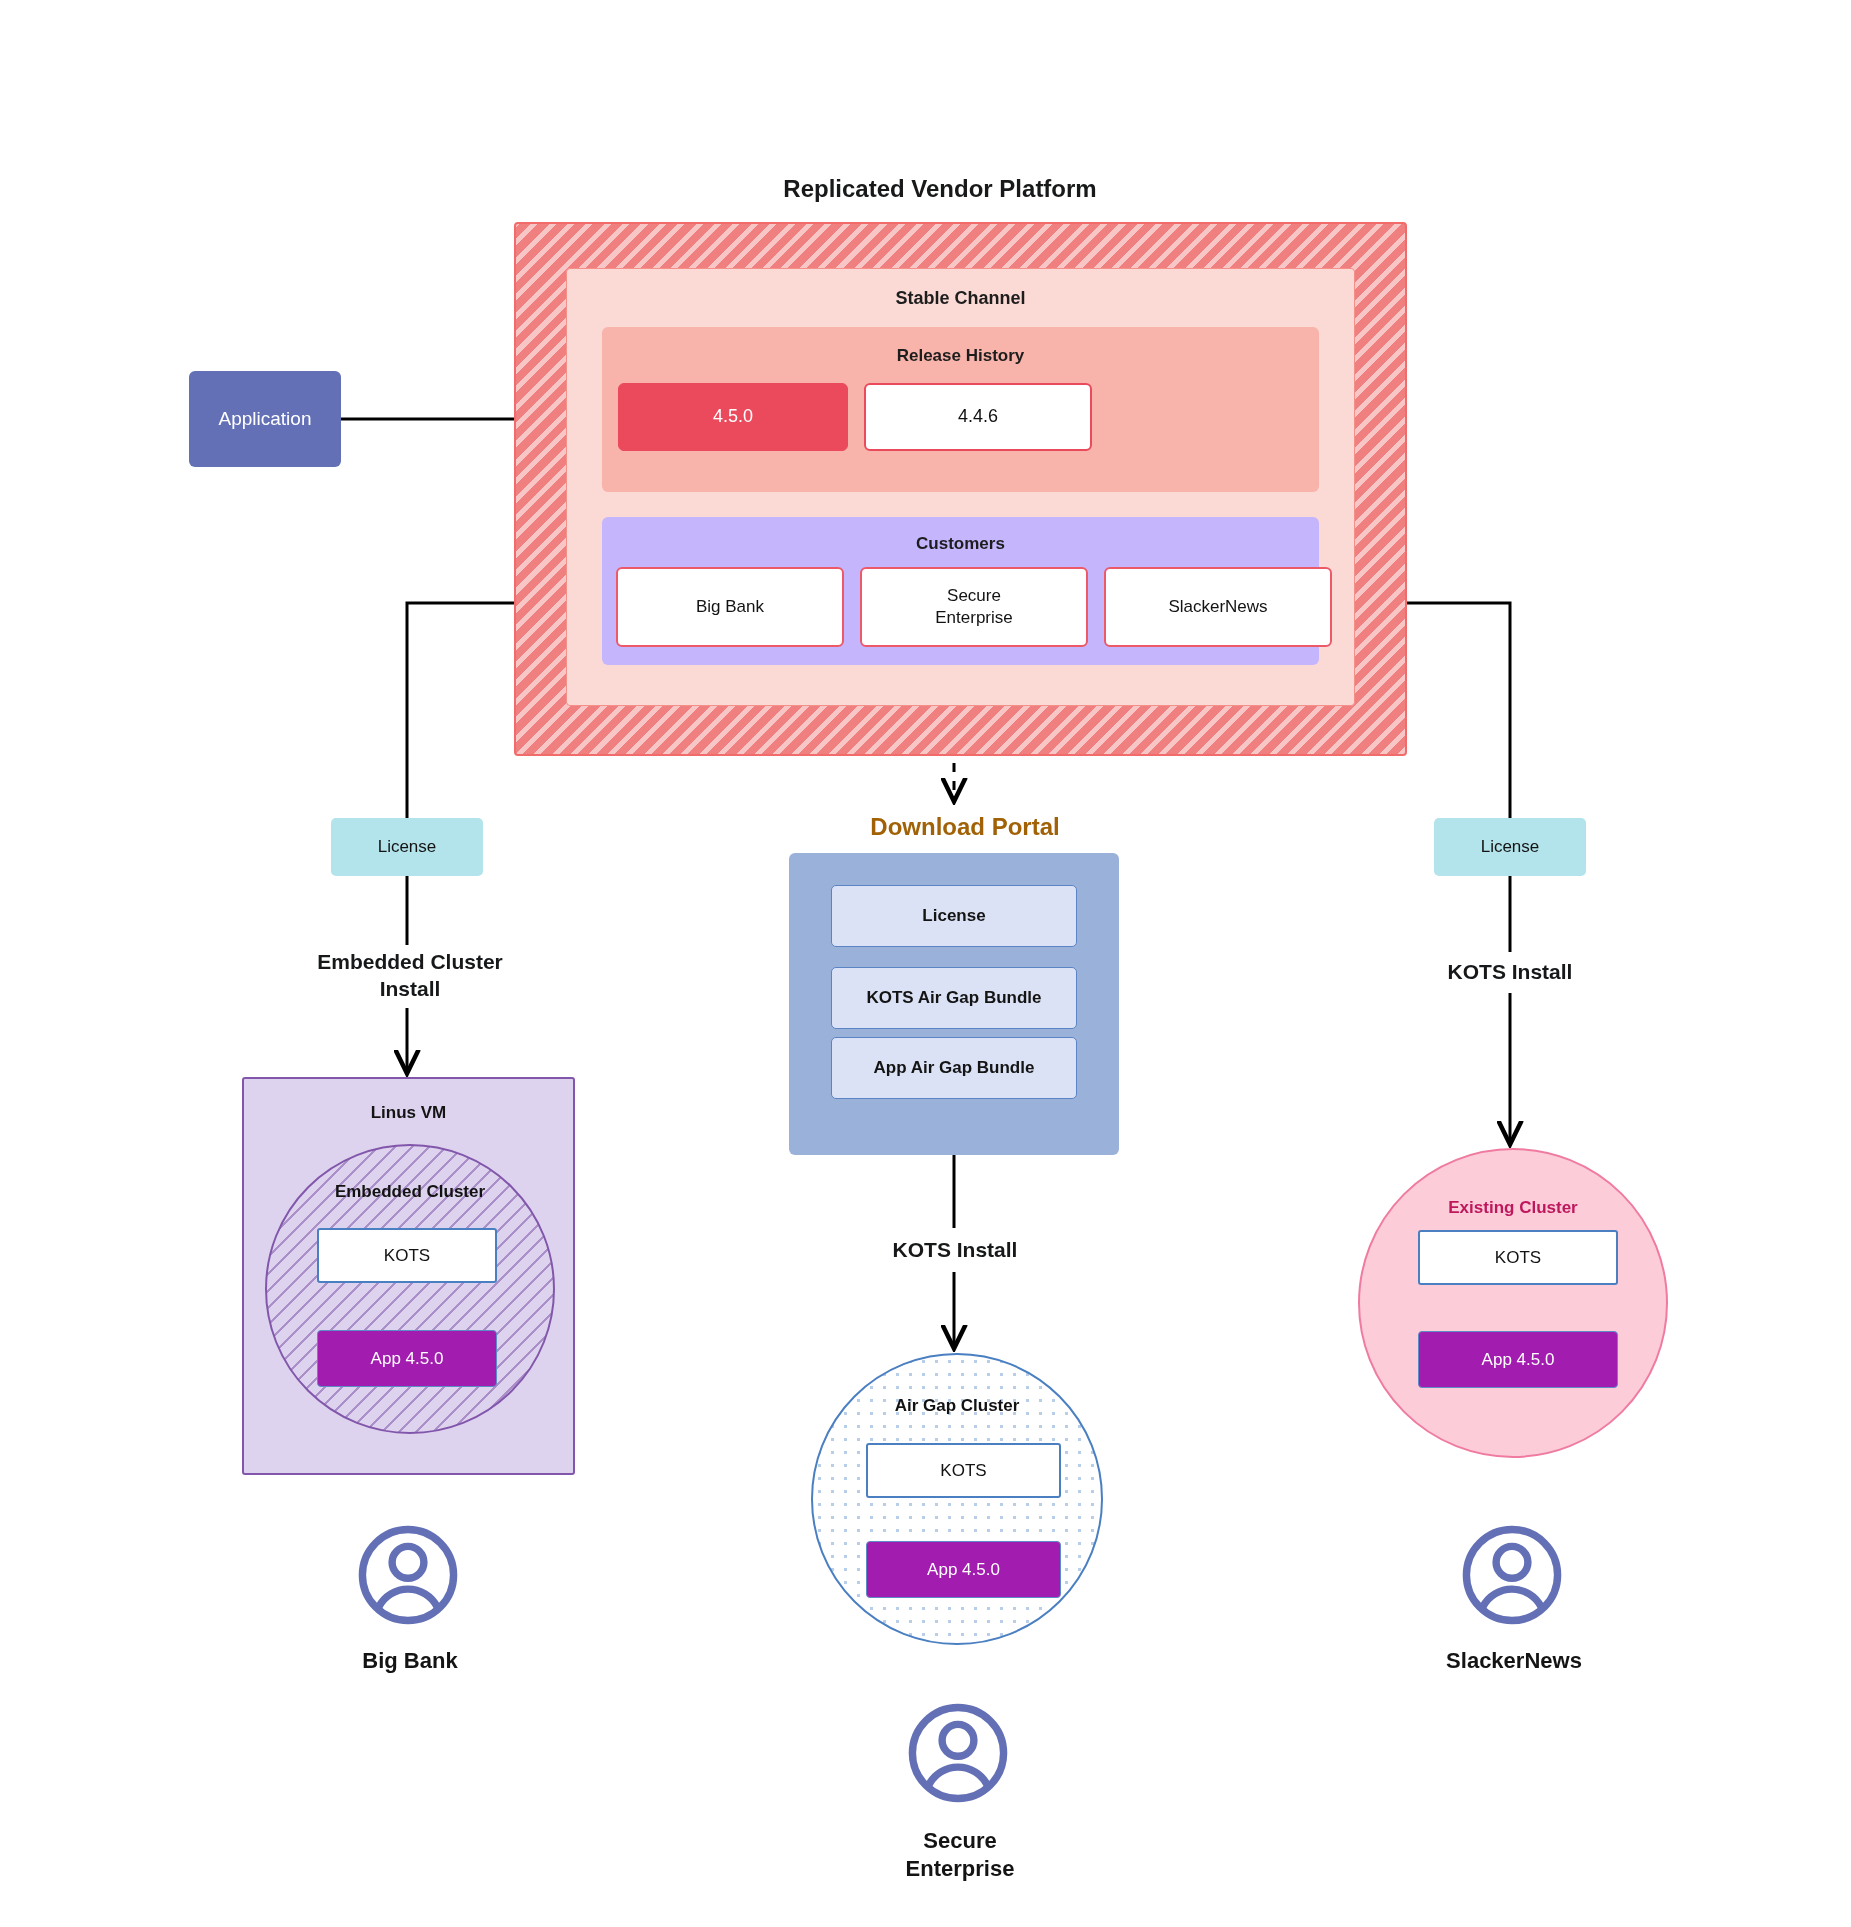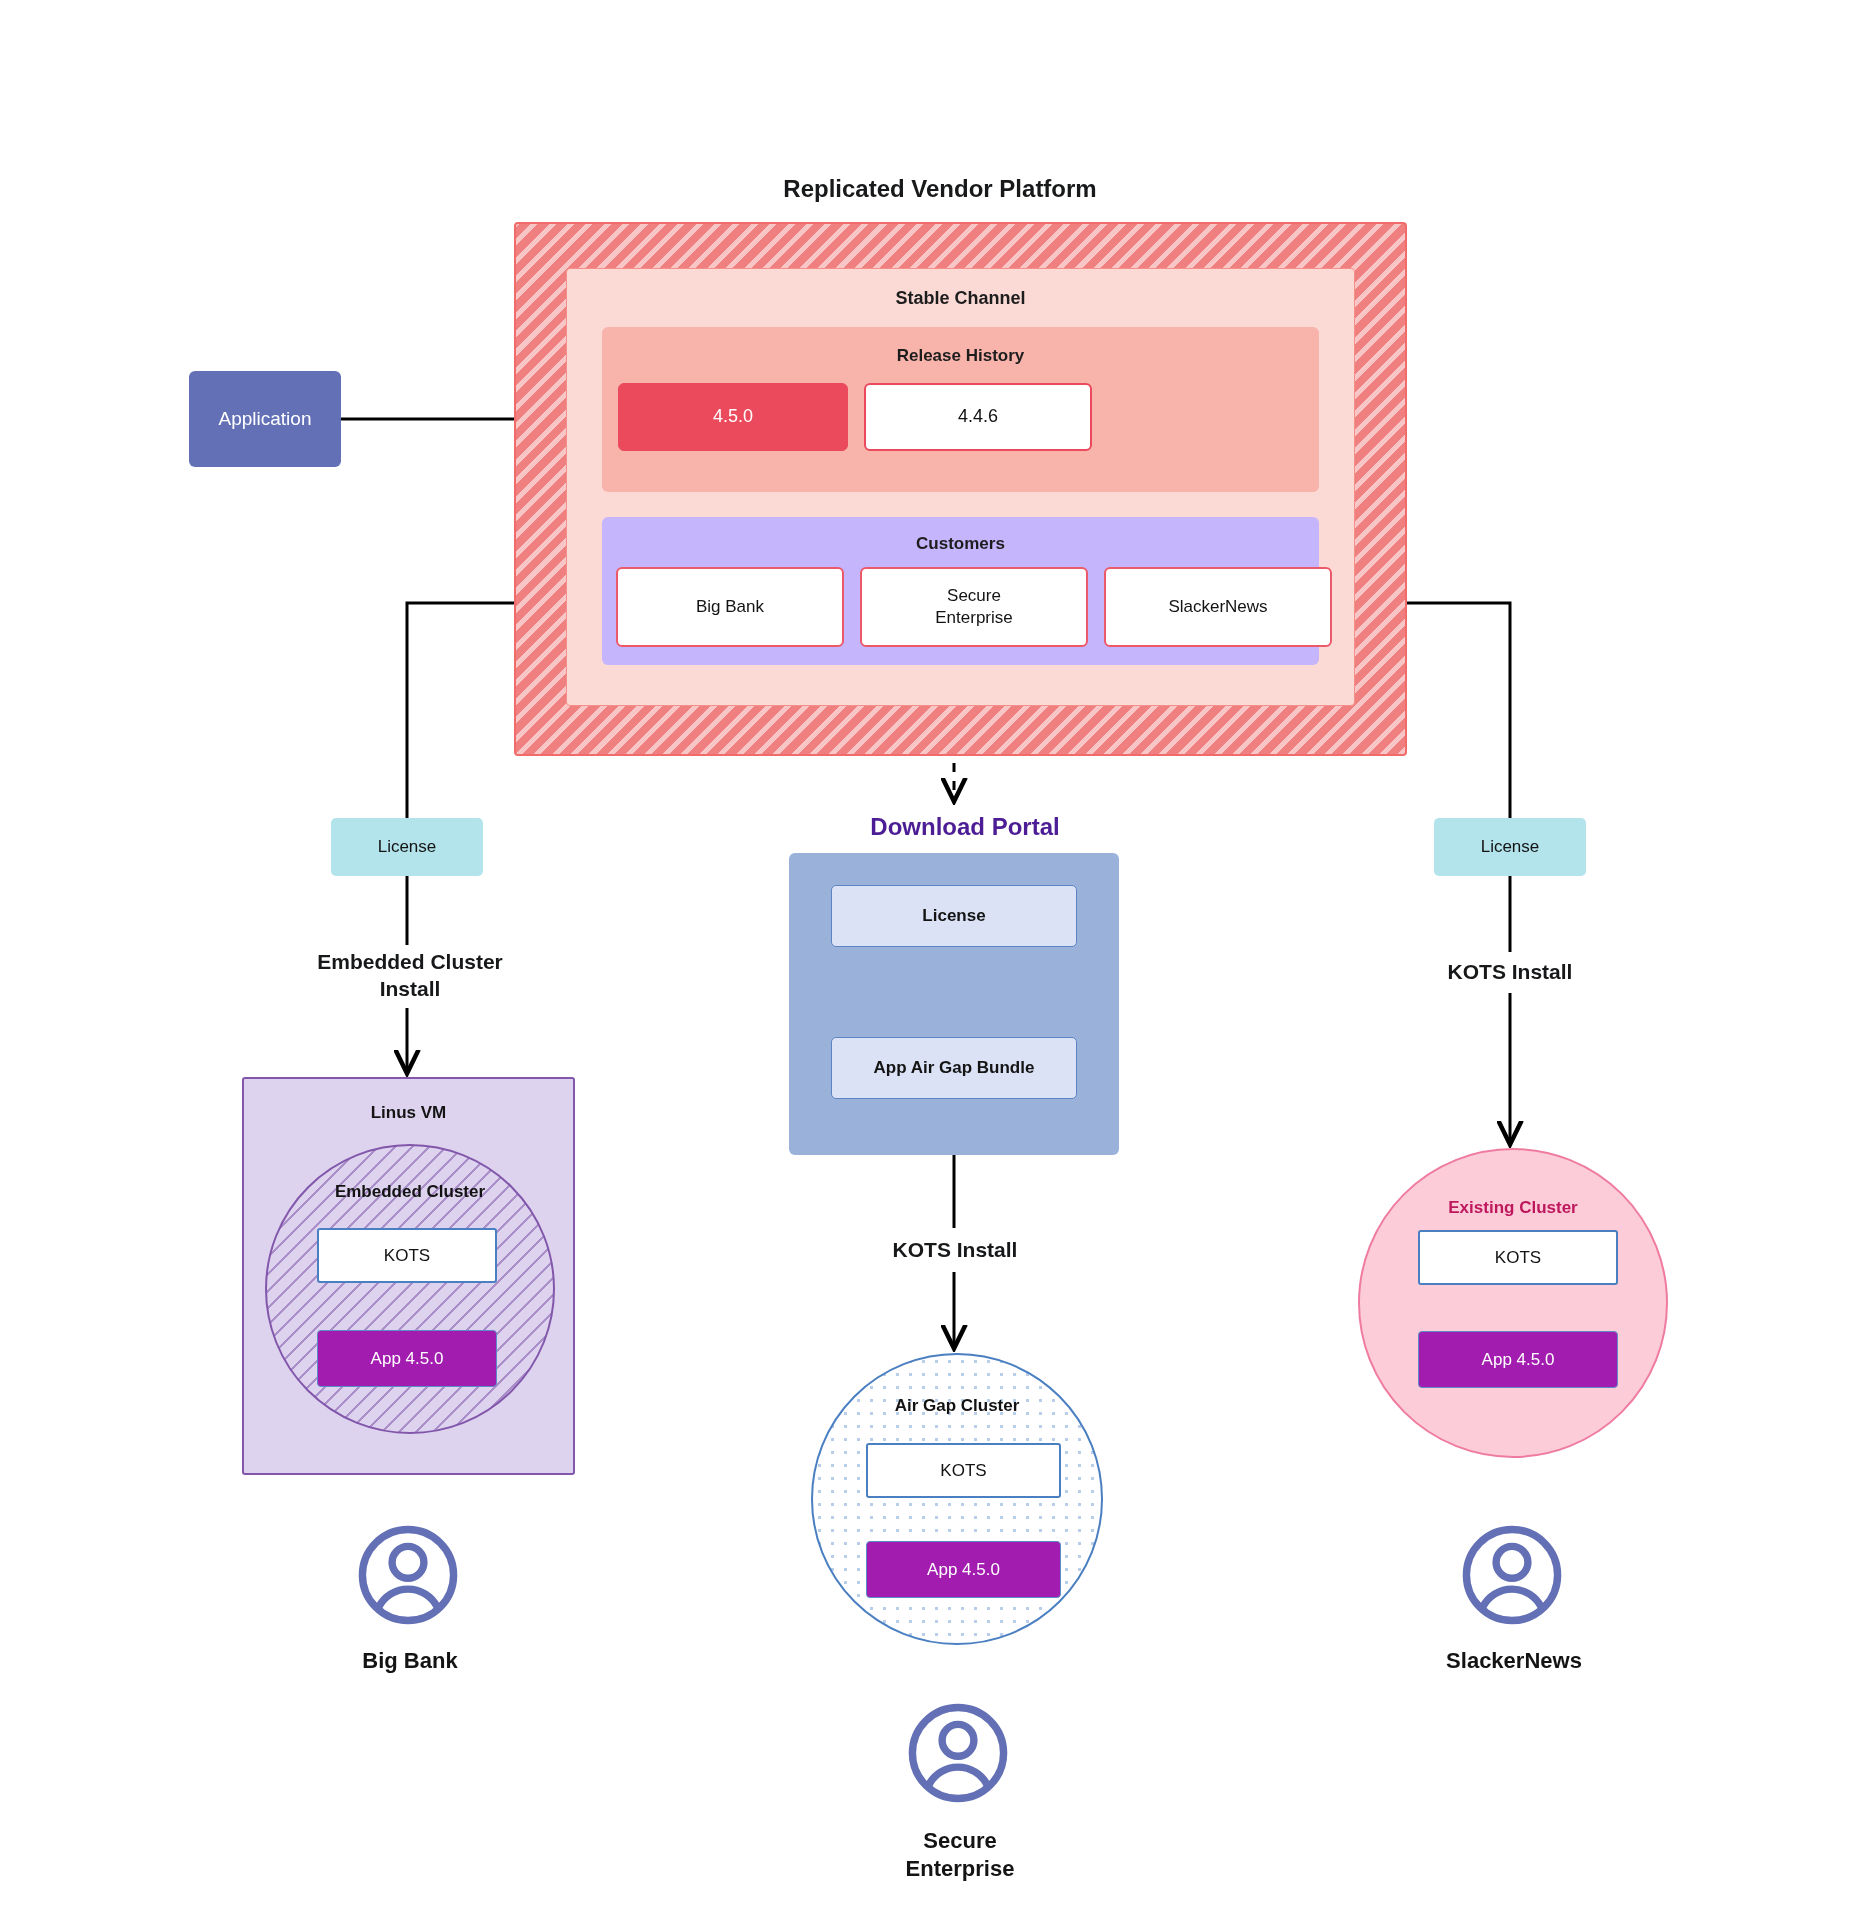--- a/index.html
+++ b/index.html
@@ -128,21 +128,21 @@
     font-size: 21px; font-weight: bold; color: #16181a;
     flex-direction: column;
   }
   #lbl-embedded-install { left: 255px;  top: 945px;  width: 310px; height: 62px; }
   #lbl-kots-install-right { left: 1375px; top: 955px; width: 270px; height: 34px; }
   #lbl-kots-install-center { left: 820px;  top: 1233px; width: 270px; height: 34px; }
 
   
   #dl-title {
     left: 810px; top: 810px; width: 310px; height: 34px;
-    font-size: 24px; font-weight: bold; color: #4c1d95;
+    font-size: 24px; font-weight: bold; color: #a16207;
   }
   #dl-portal {
     left: 789px; top: 853px; width: 330px; height: 302px;
     background: #9ab2da;
     border-radius: 6px;
   }
   .dl-item {
     left: 42px; width: 246px; height: 62px;
     background: #dbe2f5;
     border: 1px solid #5b84c4;
@@ -313,20 +313,21 @@
   <div class="abs lbl license-box" id="license-left">License</div>
   <div class="abs lbl license-box" id="license-right">License</div>
 
   <div class="abs lbl flow-label" id="lbl-embedded-install">Embedded Cluster<br>Install</div>
   <div class="abs lbl flow-label" id="lbl-kots-install-right">KOTS Install</div>
   <div class="abs lbl flow-label" id="lbl-kots-install-center">KOTS Install</div>
 
   <div class="abs lbl" id="dl-title">Download  Portal</div>
   <div class="abs" id="dl-portal">
     <div class="abs lbl dl-item" id="dl-0">License</div>
+    <div class="abs lbl dl-item" id="dl-1">KOTS Air Gap Bundle</div>
     <div class="abs lbl dl-item" id="dl-2">App Air Gap Bundle</div>
   </div>
 
   <div class="abs" id="linus-vm">
     <div class="abs lbl" id="linus-vm-title">Linus VM</div>
     <div class="abs" id="embedded-cluster">
       <div class="abs lbl" id="embedded-cluster-title">Embedded Cluster</div>
     </div>
   </div>
   <div class="abs lbl kots-box" id="ec-kots">KOTS</div>

